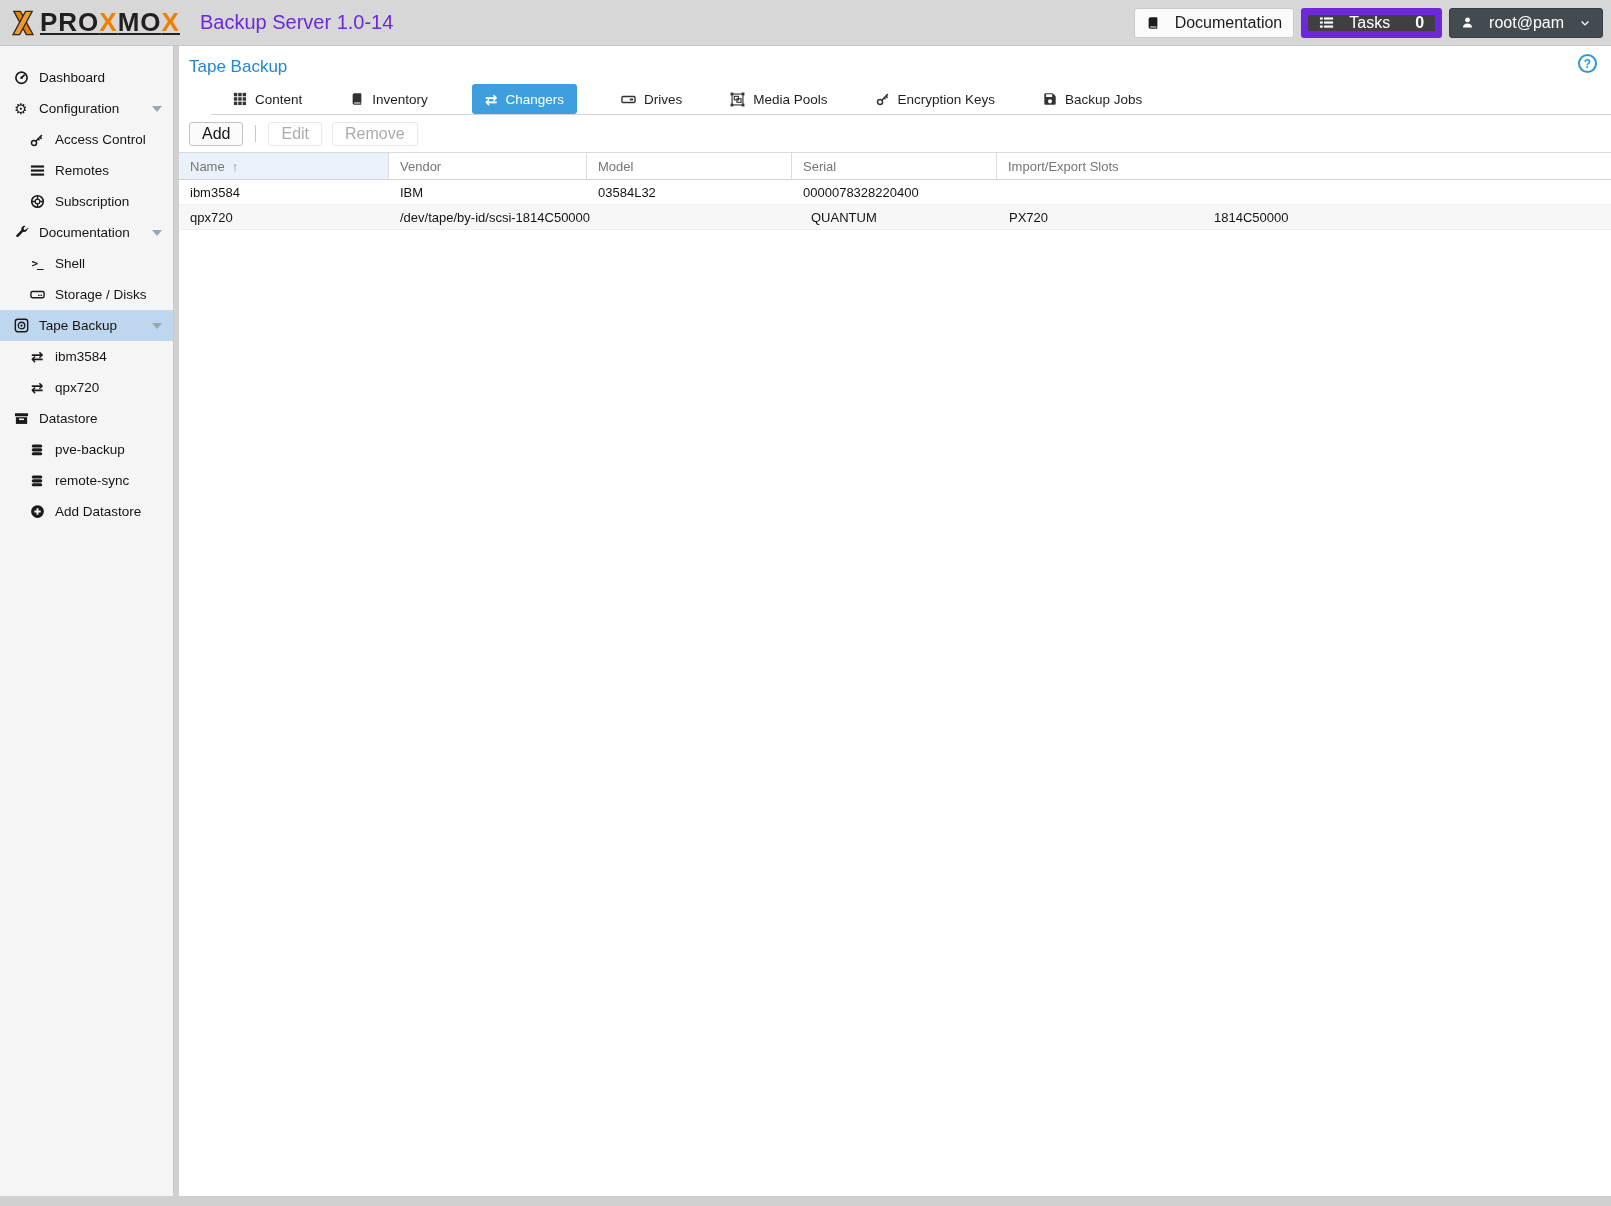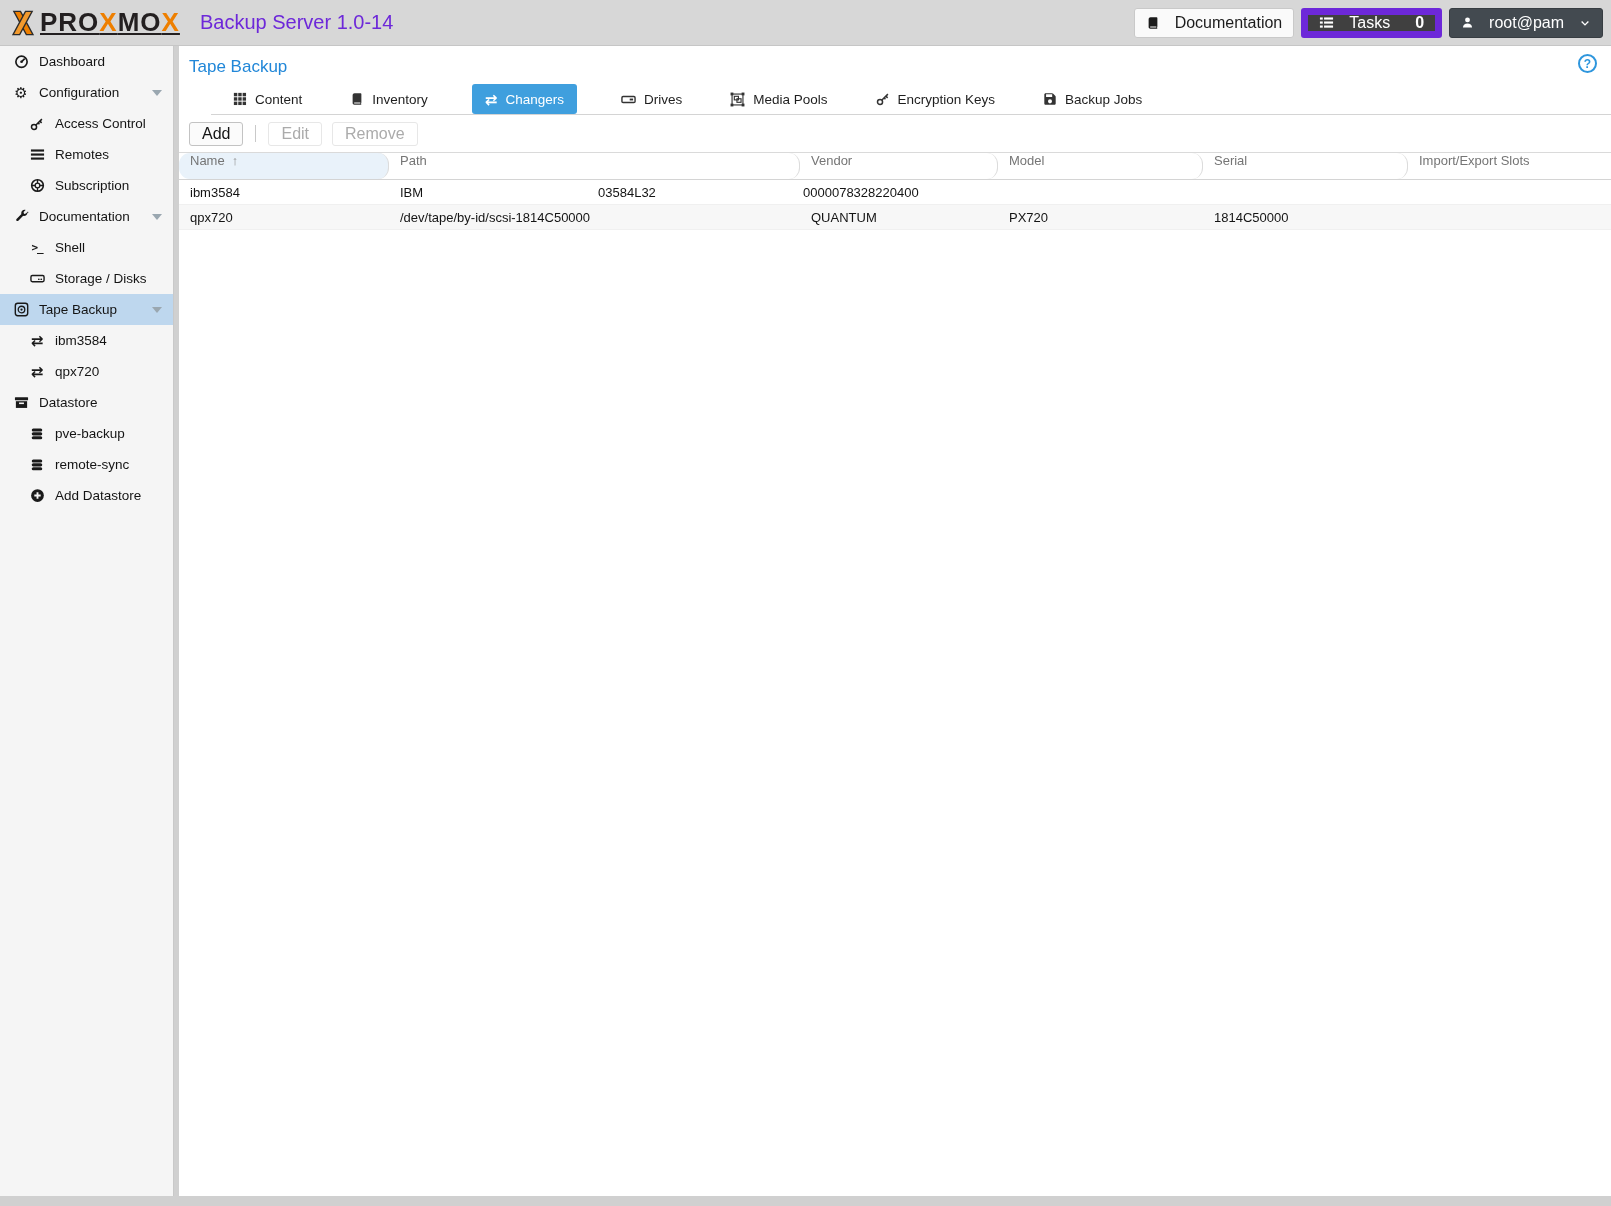--- a/index.html
+++ b/index.html
@@ -21,21 +21,21 @@
   .hdr-btn { height:30px; display:flex; align-items:center; gap:15px;
     border-radius:3px; padding:0 11px; font-size:16px; cursor:pointer; }
   .hdr-btn .ic { display:flex; align-items:center; }
   .btn-doc { background:#fafafa; border:1px solid #c9c9c9; color:#1c1c1c; }
   .btn-tasks { background:#404040; border:7px solid #6d28d9; color:#fff;text-align:center; }
   .btn-tasks .badge { margin-left:10px; font-weight:bold; }
   .btn-user { background:#434a50; border:1px solid #373d42; color:#fff; }
 
   
   .sidebar { position:absolute; top:46px; left:0; width:174px; height:1150px;
-    background:#f5f5f5; border-right:1px solid #c9c9c9; padding-top:0; }
+    background:#f5f5f5; border-right:1px solid #c9c9c9; padding-top:16px; }
   .side-item { position:relative; height:31px; display:flex; align-items:center;
     gap:9px; padding-left:12px; font-size:13.5px; color:#141414; cursor:pointer; }
   .side-item.lvl1 { padding-left:28px; }
   .side-item.selected { background:#bed7ee; }
   .side-item .ic { width:18px; display:flex; justify-content:center; align-items:center;
     color:#1a1a1a; flex:none; }
   .side-item .caret { position:absolute; right:11px; top:13px; width:0; height:0;
     border-left:5px solid transparent; border-right:5px solid transparent;
     border-top:6px solid #9aa7b0; }
   .term-glyph { font-family:"DejaVu Sans Mono",monospace; font-weight:bold; font-size:11px; letter-spacing:-1px; }
@@ -61,22 +61,22 @@
   .toolbar { height:38px; display:flex; align-items:center; gap:10px; padding:0 10px;
     border-bottom:1px solid #dadada; }
   .tb-btn { height:24px; padding:0 12px; font-size:16px; border-radius:3px;
     display:flex; align-items:center; }
   .tb-btn.enabled { background:#fbfbfb; border:1px solid #c3c3c3; color:#141414; cursor:pointer; }
   .tb-btn.disabled { background:transparent; border:1px solid #e7e7e7; color:#ababab; }
   .tb-sep { width:1px; height:17px; background:#c9c9c9; margin:0 2px; }
 
   
   .grid-head { display:flex; height:27px; border-bottom:1px solid #d4d4d4; background:#fff; }
-  .gh-cell { display:flex; align-items:flex-start; padding-left:11px; font-size:13px;
-    color:#757575; border-right:1px solid #dcdcdc; cursor:pointer;border-radius:11px; }
+  .gh-cell { display:flex; align-items:center; padding-left:11px; font-size:13px;
+    color:#757575; border-right:1px solid #dcdcdc; cursor:pointer; }
   .gh-cell.sorted { background:#e9f2fa; }
   .gh-cell .sort-arrow { margin-left:7px; color:#8d8d8d; font-size:13px; }
   .c0{width:210px;} .c1{width:411px;} .c2{width:198px;} .c3{width:205px;}
   .c4{width:205px;} .c5{flex:1; border-right:none;}
   .grid-row { display:flex; height:25px; border-bottom:1px solid #f0f0f0; cursor:pointer; }
   .grid-row.stripe { background:#f7f7f7; }
   .gr-cell { display:flex; align-items:center; padding-left:11px; font-size:13px;
     color:#141414; overflow:hidden; white-space:nowrap; }
   .gr-cell.c5 { border-right:none; }
 
@@ -390,23 +390,20 @@
       <div class="tb-sep"></div>
       <div class="tb-btn disabled">Edit</div>
       <div class="tb-btn disabled">Remove</div>
     </div>
 
     <div class="grid-head">
       <div class="gh-cell c0 sorted">
         <span>Name</span>
         <span class="sort-arrow">↑</span>
       </div>
-      <div class="gh-cell c1">
-        <span>Path</span>
-      </div>
       <div class="gh-cell c2">
         <span>Vendor</span>
       </div>
       <div class="gh-cell c3">
         <span>Model</span>
       </div>
       <div class="gh-cell c4">
         <span>Serial</span>
       </div>
       <div class="gh-cell c5">

